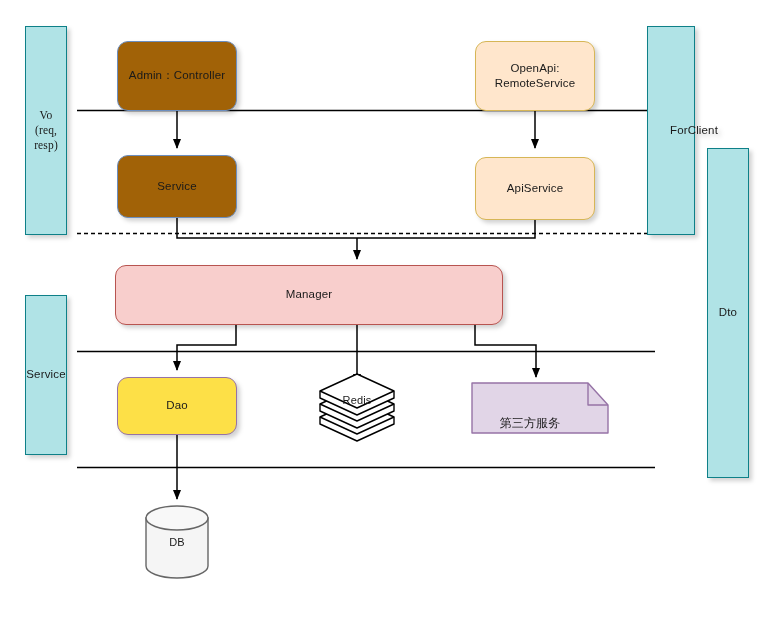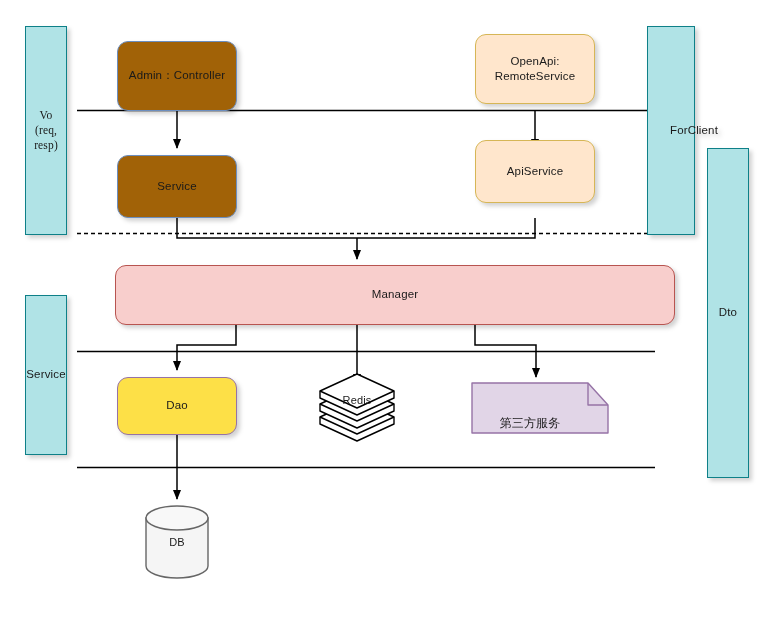--- a/index.html
+++ b/index.html
@@ -154,34 +154,34 @@
   </div>
 
   <div class="node lane" style="left:707px; top:148px; width:42px; height:330px;">
     <span>Dto</span>
   </div>
 
   <div class="node rounded blue" style="left:117px; top:41px; width:120px; height:70px;">
     <span>Admin：Controller</span>
   </div>
 
-  <div class="node rounded yellow" style="left:475px; top:34px; width:120px; height:70px;">
+  <div class="node rounded yellow" style="left:475px; top:41px; width:120px; height:70px;">
     <span>OpenApi:
 RemoteService</span>
   </div>
 
   <div class="node rounded blue" style="left:117px; top:155px; width:120px; height:63px;">
     <span>Service</span>
   </div>
 
-  <div class="node rounded yellow" style="left:475px; top:140px; width:120px; height:63px;">
+  <div class="node rounded yellow" style="left:475px; top:157px; width:120px; height:63px;">
     <span>ApiService</span>
   </div>
 
-  <div class="node rounded red" style="left:115px; top:265px; width:560px; height:60px;">
+  <div class="node rounded red" style="left:115px; top:265px; width:388px; height:60px;">
     <span>Manager</span>
   </div>
 
   <div class="node rounded purple" style="left:117px; top:377px; width:120px; height:58px;">
     <span>Dao</span>
   </div>
 
   <div class="shape-label" style="left:320px; top:391px; width:74px; height:18px;">
     <span>Redis</span>
   </div>

